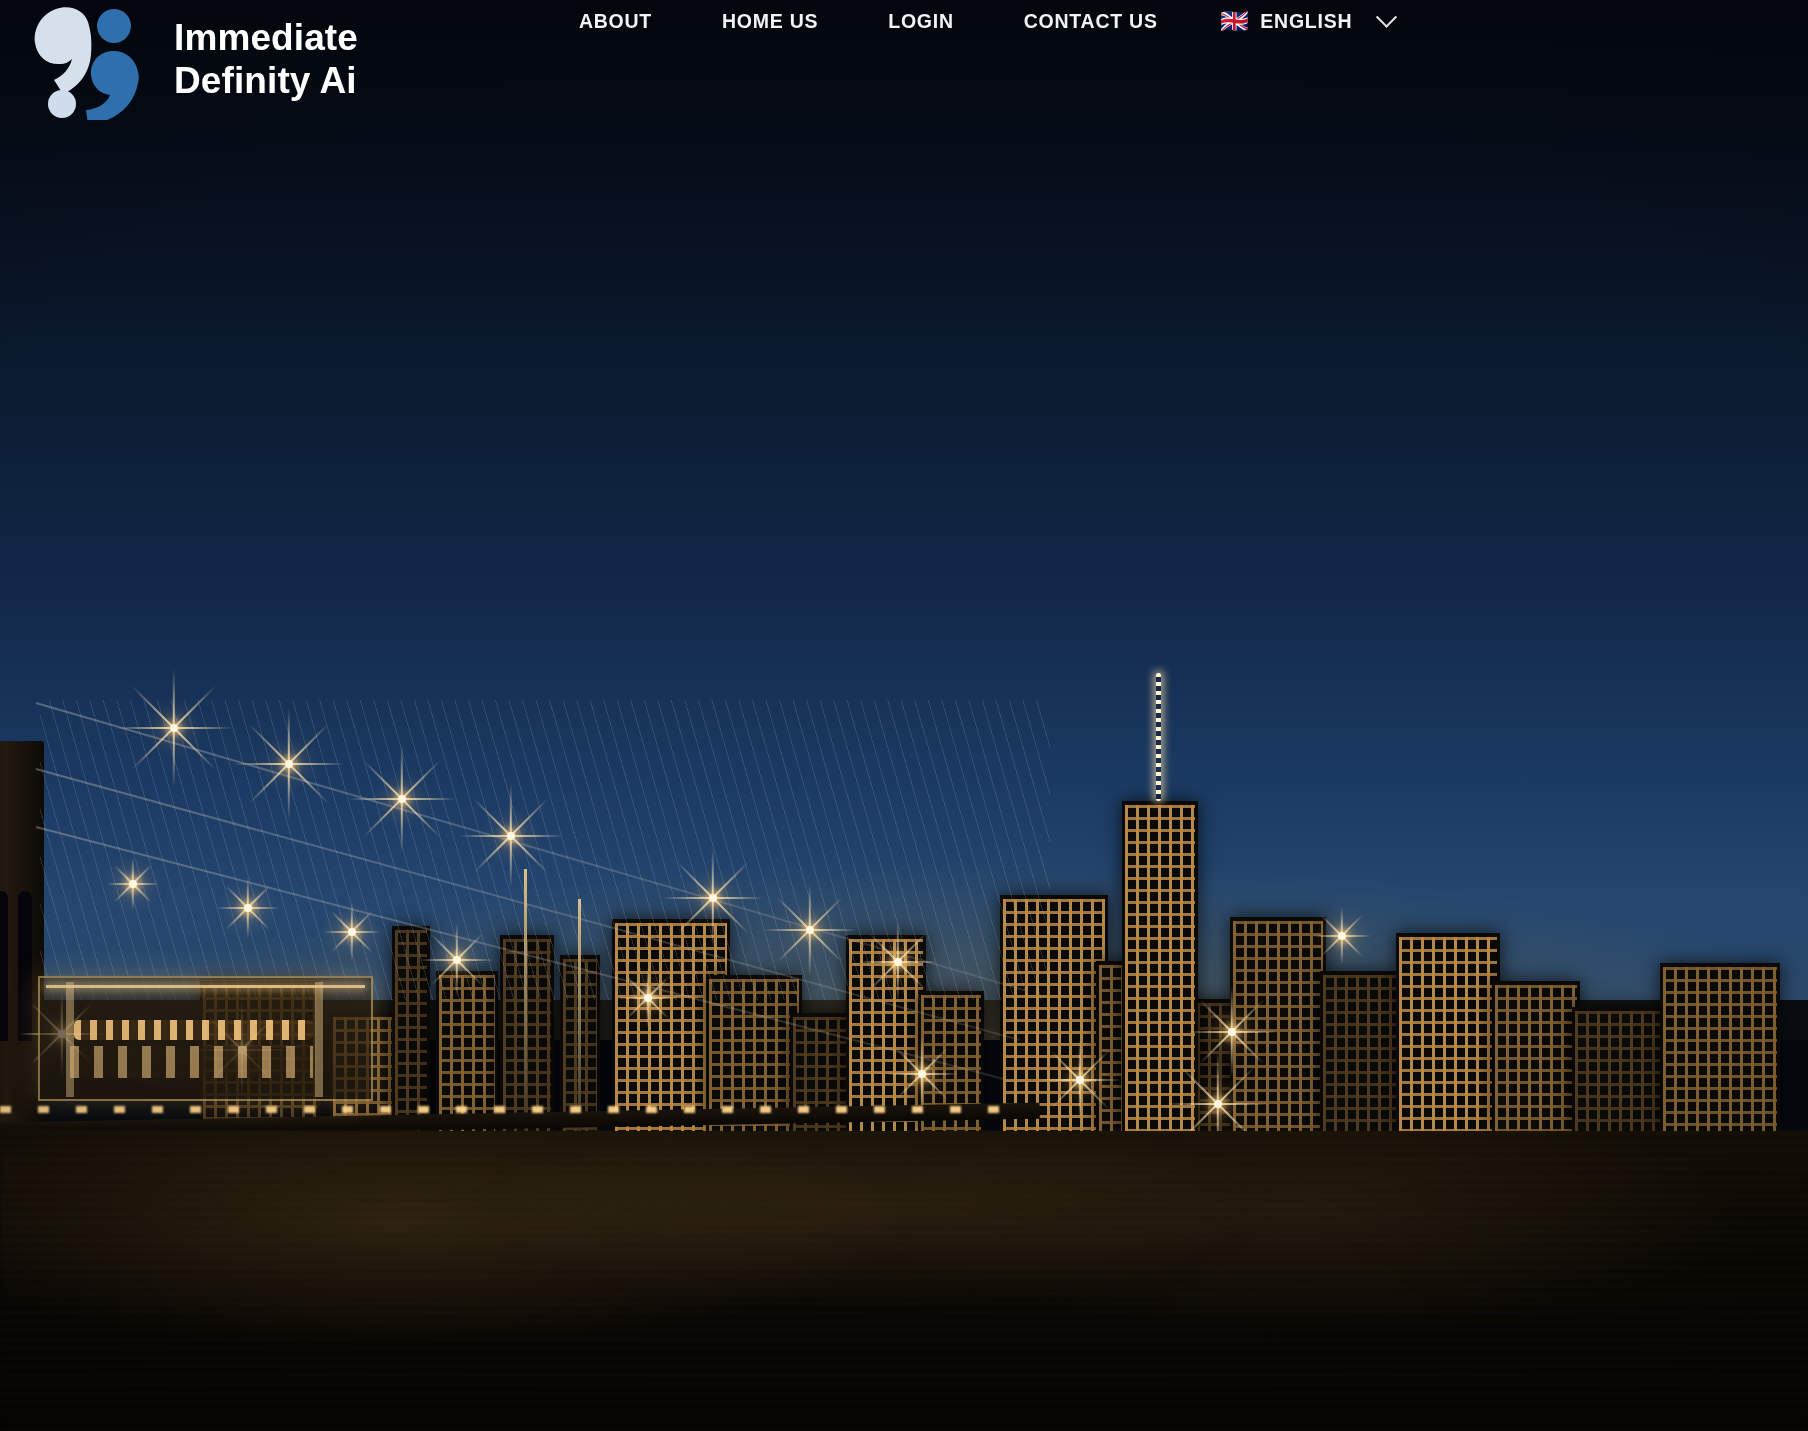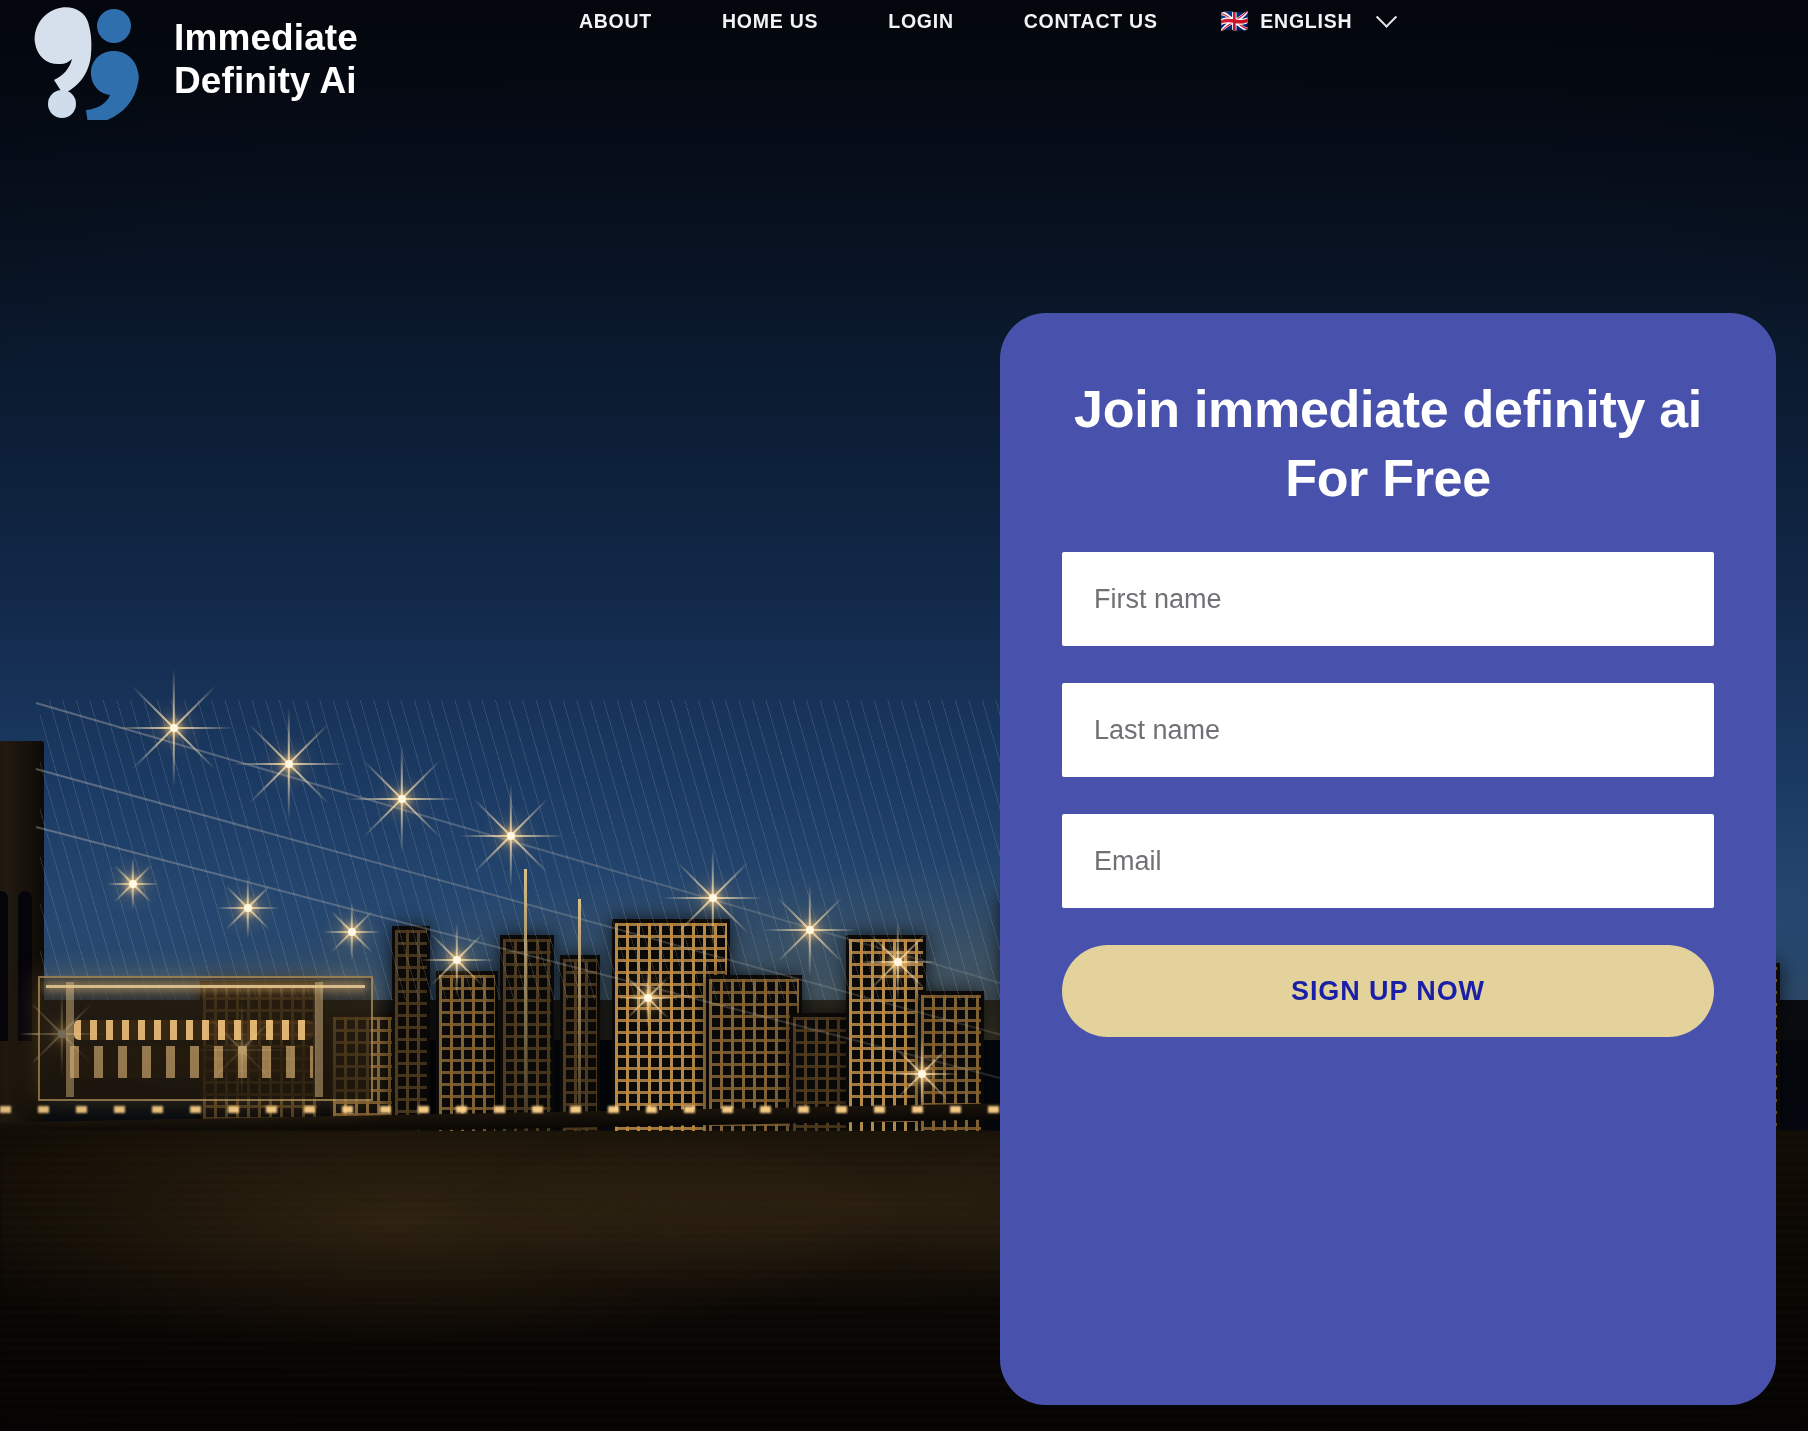--- a/index.html
+++ b/index.html
@@ -440,25 +440,14 @@
 
       <div class="lang">
         <span class="flag">🇬🇧</span>
         <span class="lang-label">ENGLISH</span>
         <span class="chev"></span>
       </div>
     </nav>
   </div>
 
 
-  <div class="card">
-    <div class="card-title">Join immediate definity ai For Free</div>
-
-    <input class="field" type="text" placeholder="First name" style="">
-
-    <input class="field" type="text" placeholder="Last name" style="">
-
-    <input class="field" type="email" placeholder="Email" style="">
-
-    <button class="signup-btn">SIGN UP NOW</button>
-  </div>
 
 </div>
 
 </body></html>

